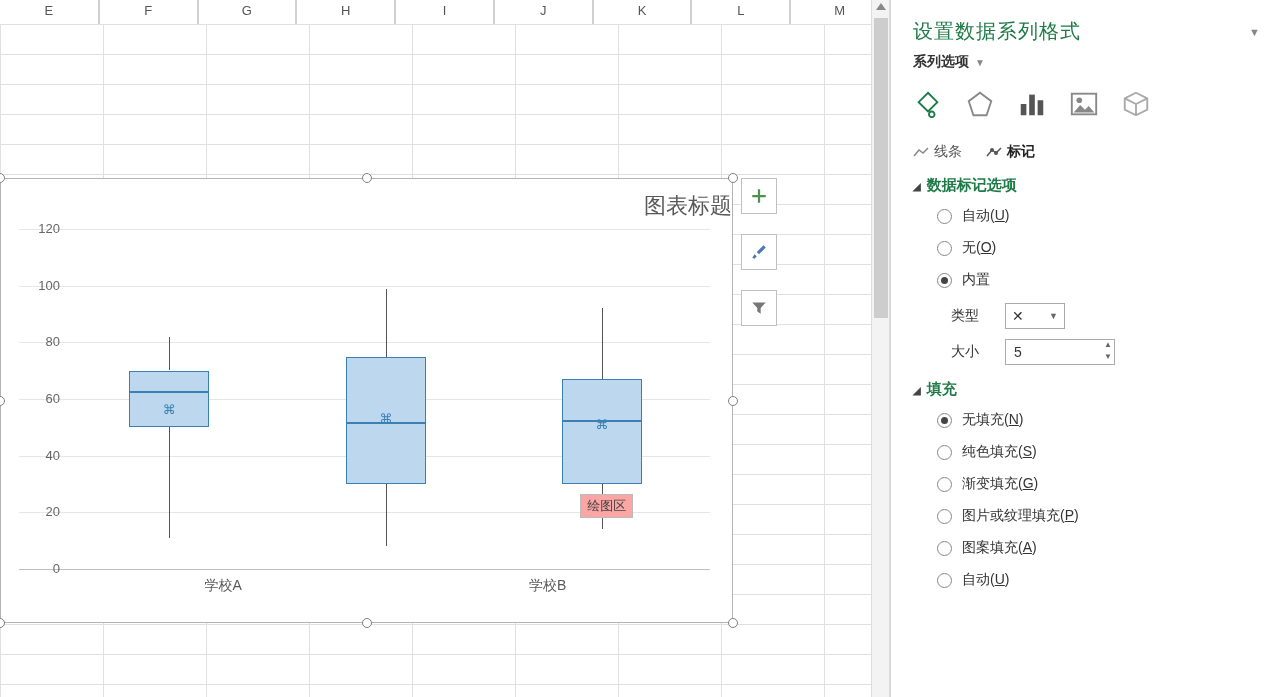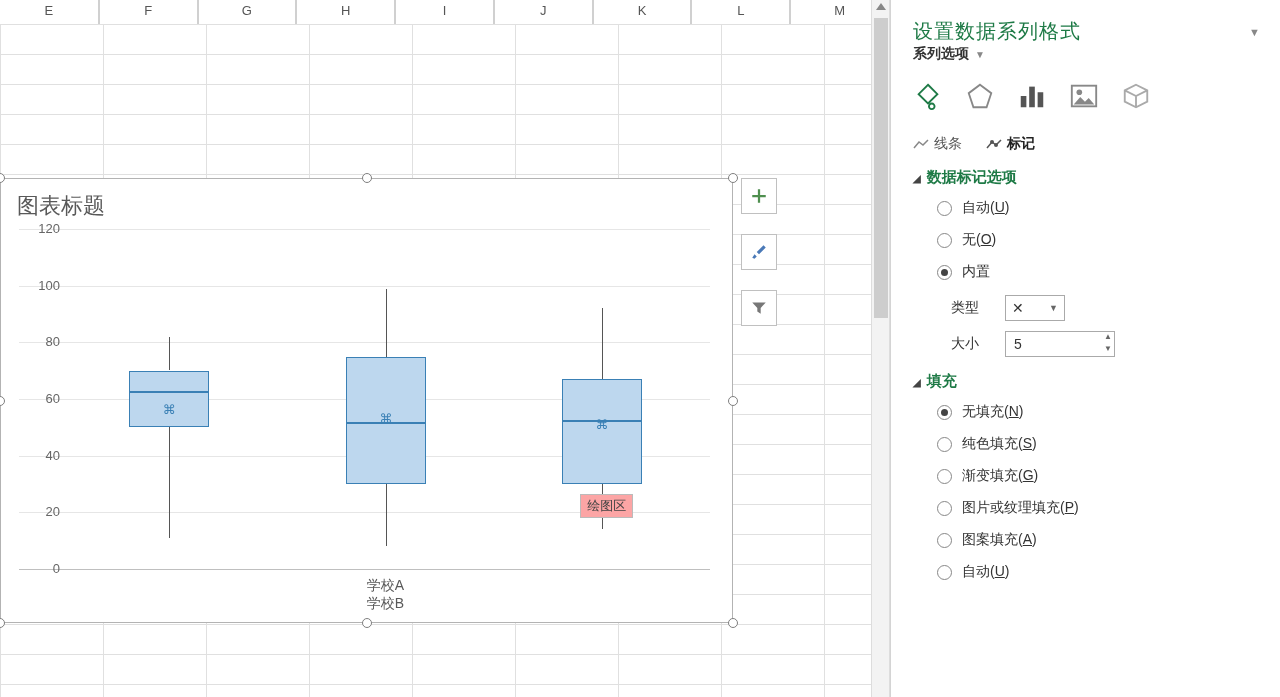--- a/index.html
+++ b/index.html
@@ -80,25 +80,24 @@
   }
   .h-tl { top:-6px; left:-6px; }
   .h-tr { top:-6px; right:-6px; }
   .h-bl { bottom:-6px; left:-6px; }
   .h-br { bottom:-6px; right:-6px; }
   .h-t  { top:-6px; left:50%; margin-left:-5px; }
   .h-b  { bottom:-6px; left:50%; margin-left:-5px; }
   .h-l  { top:50%; left:-6px; margin-top:-5px; }
   .h-r  { top:50%; right:-6px; margin-top:-5px; }
   .chart-title {
-    text-align: left;
+    text-align: right;
     font-size: 22px;
     color: #595959;
     padding: 12px 0 8px;
-    margin-left: 16px;
   }
   .plot {
     position: relative;
     margin: 0 22px 0 60px;
     height: 340px;
   }
   .gridline {
     position: absolute; left:-42px; right:0;
     border-top: 1px solid #e6e6e6;
     font-size: 13px; color: #666;
@@ -118,21 +117,21 @@
   .whisker {
     position:absolute; width:0; border-left:1.5px solid #555;
     left:50%;
   }
   .marker {
     position:absolute; width:12px; height:12px;
     margin-left:-6px; margin-top:-6px;
     color:#3a80b5; font-size:13px; text-align:center;
     line-height:11px;
   }
-  .xlabels { display:flex; margin:8px 22px 0 60px; font-size:14px; color:#595959;flex-direction:column; }
+  .xlabels { display:flex; margin:8px 22px 0 60px; font-size:14px; color:#595959; }
   .xlabels div { flex:1; text-align:center; }
   .plot-tooltip {
     position:absolute;
     background:#fca5a5;
     border:1px solid #bbb;
     padding:2px 6px;
     font-size:13px;
     color:#444;
   }
   
@@ -162,21 +161,21 @@
     color: #1e7a46;
     font-weight: 400;
     letter-spacing: 1px;
   }
   .pane-dd {
     margin-left:auto;
     color:#888;
     font-size:11px;
   }
   .subhead {
-    margin-top: 0;
+    margin-top: 8px;
     font-size: 14px;
     font-weight: bold;
     color: #333;
     display:flex; align-items:center;
   }
   .subhead .tri {
     font-size:10px; color:#888; margin-left:6px;
   }
   .icon-row {
     margin-top: 18px;

